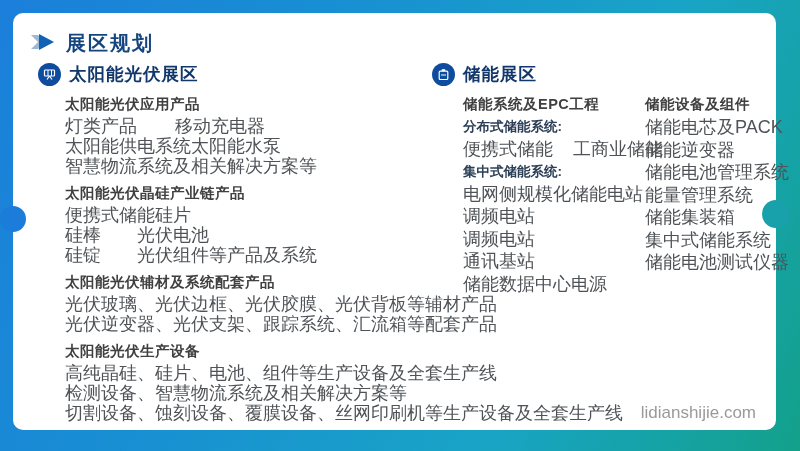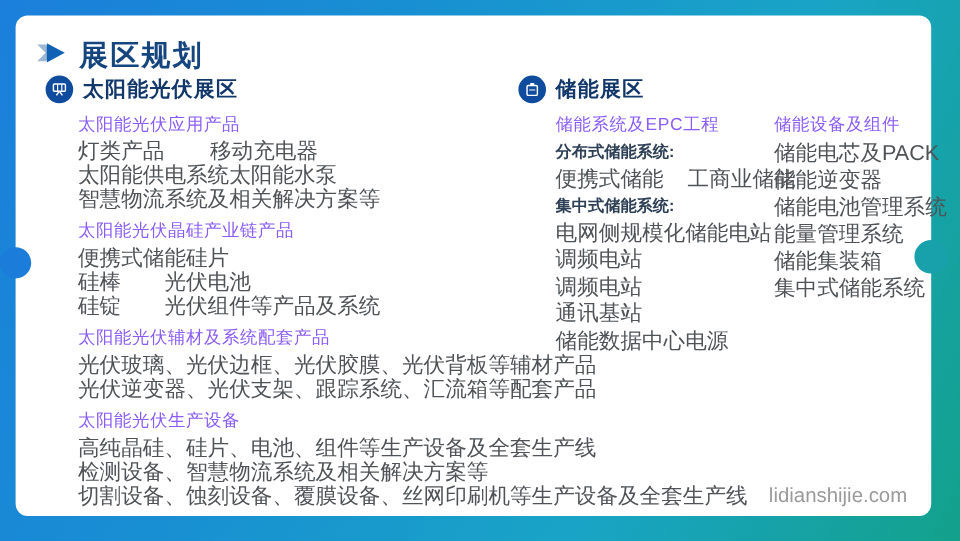--- a/index.html
+++ b/index.html
@@ -9,33 +9,33 @@
     background:linear-gradient(115deg,#1b7fdb 0%,#1890d2 35%,#19a4c6 68%,#13a18b 100%);
   }
   .card{
     position:absolute;left:13px;top:13px;width:763px;height:417px;
     background:#ffffff;border-radius:10px;
   }
   .bump-left{position:absolute;left:0;top:206px;width:26px;height:26px;border-radius:50%;background:#1b7cd9;}
   .bump-right{position:absolute;left:762px;top:200px;width:28px;height:28px;border-radius:50%;background:#18a0ab;}
 
   .page-header{position:absolute;left:30px;top:30px;display:flex;align-items:center;gap:8px;}
-  .page-title{font-size:24px;font-weight:bold;color:#15457f;letter-spacing:2px;}
+  .page-title{font-size:20px;font-weight:bold;color:#15457f;letter-spacing:2px;}
 
   .col{position:absolute;top:61px;}
   .col-left{left:38px;width:392px;}
   .col-right{left:432px;width:342px;}
 
   .section-head{display:flex;align-items:center;gap:8px;height:26px;text-align:center;}
   .section-icon{width:23px;height:23px;border-radius:50%;background:#0f4c9e;display:flex;align-items:center;justify-content:center;flex:0 0 auto;}
   .section-title{font-size:17.5px;font-weight:bold;color:#12386b;letter-spacing:1px;}
 
   .groups{padding-left:27px;}
   .col-right .groups{padding-left:31px;}
-  .group-heading{font-size:14.5px;font-weight:normal;color:#8b5cf6;margin:8px 0 3px 0;line-height:18px;letter-spacing:0.5px;}
+  .group-heading{font-size:14.5px;font-weight:bold;color:#404040;margin:8px 0 3px 0;line-height:18px;letter-spacing:0.5px;}
   .row{font-size:18px;color:#4f5357;line-height:20px;white-space:nowrap;}
   .col-right .row{line-height:21px;}
   .c1{display:inline-block;}
   .w110{min-width:110px;}
   .w72{min-width:72px;}
   .w100{min-width:100px;}
   .subhead{font-size:13.5px;font-weight:bold;color:#2e4057;line-height:22px;white-space:nowrap;}
 
   .two-cols{display:flex;}
   .epc-col{width:182px;flex:0 0 auto;}
@@ -126,18 +126,19 @@
         <div class="row"><span>储能数据中心电源</span></div>
       </div>
       <div class="equip-col">
         <div class="group-heading">储能设备及组件</div>
         <div class="row"><span>储能电芯及PACK</span></div>
         <div class="row"><span>储能逆变器</span></div>
         <div class="row"><span>储能电池管理系统</span></div>
         <div class="row"><span>能量管理系统</span></div>
         <div class="row"><span>储能集装箱</span></div>
         <div class="row"><span>集中式储能系统</span></div>
+        <div class="row"><span>储能电池测试仪器</span></div>
       </div>
     </div>
   </div>
 </div>
 
 <div class="watermark">lidianshijie.com</div>
 
 </body></html>

